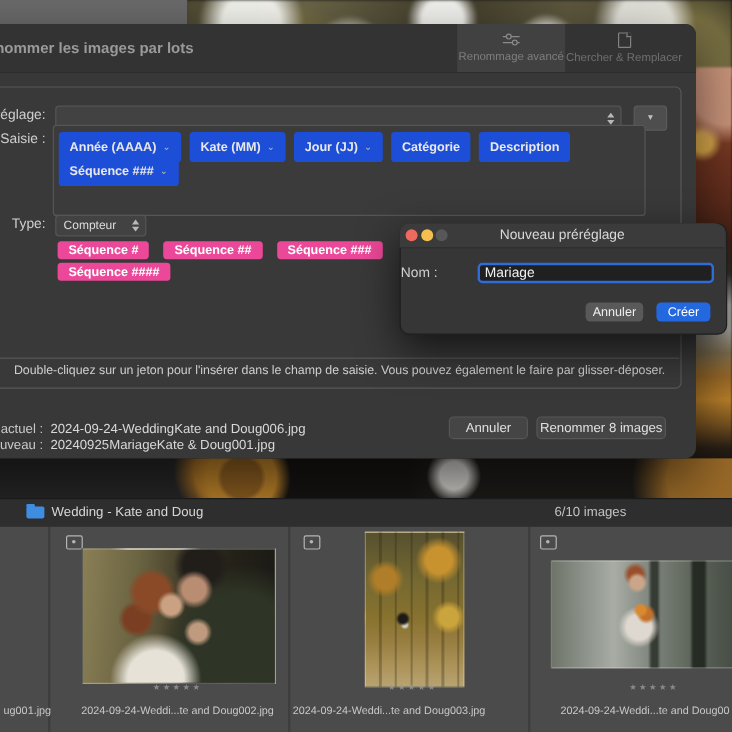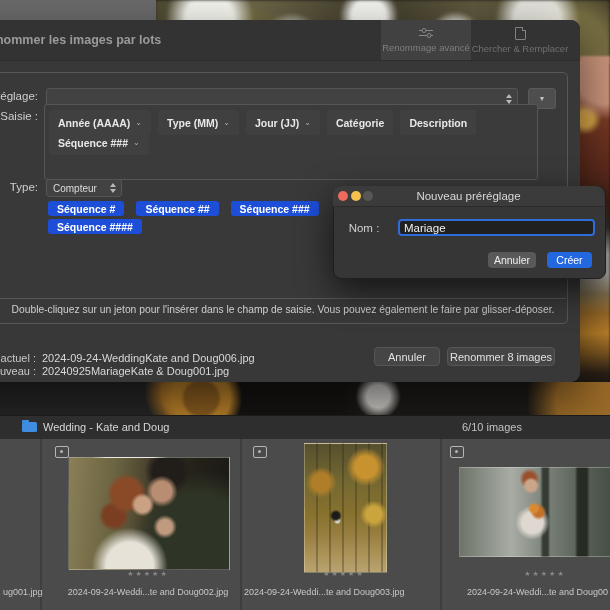--- a/index.html
+++ b/index.html
@@ -67,44 +67,44 @@
     display:flex;flex-direction:column;gap:2px}
   .stepper i{display:block;width:0;height:0;border-left:3px solid transparent;
     border-right:3px solid transparent}
   .stepper .up{border-bottom:4px solid #b8b8b8}
   .stepper .dn{border-top:4px solid #b8b8b8}
   .menu-btn{left:528px;top:88px;width:26px;height:19px;background:#4e4e4e;
     border:1px solid #5a5a5a;border-radius:3px;z-index:2;display:flex;
     align-items:center;justify-content:center;color:#c0c0c0;font-size:7px}
   .token-row{display:flex;gap:7px;z-index:3}
   .token{display:inline-flex;align-items:center;gap:5px;height:25px;padding:0 9px;
-    background:#404040;border-radius:3px;color:#e8e8e8;font-size:10.5px;font-weight:700;
+    background:#1d4ed8;border-radius:3px;color:#e8e8e8;font-size:10.5px;font-weight:700;
     white-space:nowrap}
   .token .chev{color:#b0b0b0;font-size:8px;font-weight:400}
-  .token.blue{background:#1d4ed8;color:#ffffff;height:15px}
+  .token.blue{background:#ec4899;color:#ffffff;height:15px}
   .saisie-box{left:44px;top:104px;width:492px;height:74px;background:#3b3b3b;
     border:1px solid #565656;border-radius:3px;z-index:2}
   .help-border{left:-56px;top:298px;width:622px;height:1px;background:#585858;z-index:2}
   .help-text{left:0;top:298px;width:566px;height:24px;line-height:24px;text-align:center;
     color:#cfcfcf;font-size:10.3px;z-index:2;white-space:nowrap}
   .prev-label{color:#c9c9c9;font-size:11px;text-align:right;z-index:2}
   .prev-value{color:#d8d8d8;font-size:11px;z-index:2;white-space:nowrap}
   .win-btn{background:#454545;border:1px solid #565656;border-radius:4px;color:#e0e0e0;
     font-size:11px;display:flex;align-items:center;justify-content:center;z-index:2;
     white-space:nowrap}
   
   .dlg{left:333px;top:186px;width:271px;height:91px;background:#363636;
     border:1px solid #1f1f1f;border-radius:8px;
     box-shadow:0 12px 35px rgba(0,0,0,.65);z-index:5}
   .dlg-titlebar{left:333px;top:186px;width:271px;height:20px;background:#3b3b3b;
     border-bottom:1px solid #2a2a2a;border-radius:8px 8px 0 0;z-index:6}
   .dlg-title{left:333px;top:190px;width:271px;text-align:center;color:#d8d8d8;
     font-size:11.5px;font-weight:400;z-index:7}
   .light{width:10px;height:10px;border-radius:50%;top:191px;z-index:7}
-  .dlg-label{color:#d0d0d0;font-size:11.5px;text-align:center;z-index:7}
+  .dlg-label{color:#d0d0d0;font-size:11.5px;text-align:left;z-index:7}
   .dlg-input{left:398px;top:219px;width:185px;height:13px;background:#202020;
     border:2px solid #2f6bd9;border-radius:4px;color:#f0f0f0;font-size:11.5px;
     padding:0 4px;z-index:7;font-family:"Liberation Sans",sans-serif;outline:none}
   .dlg-btn{height:16px;border-radius:4px;font-size:10.5px;display:flex;align-items:center;
     justify-content:center;z-index:7;color:#eeeeee}
   
   .browser-header{left:0;top:415px;width:610px;height:24px;background:#2e2e2e;
     border-top:1px solid #1a1a1a;z-index:1}
   .folder-icon{left:22px;top:422px;width:15px;height:10px;background:#3f8de0;
     border-radius:1.5px;z-index:2}
@@ -194,21 +194,21 @@
 </div>
 
 <div class="abs form-label" style="left:-62px;top:110px;width:100px">Saisie :</div>
 <div class="abs saisie-box"></div>
 <div class="abs token-row" style="left:49px;top:110px">
   <span class="token">
       <span>Année (AAAA)</span>
       <span class="chev">⌄</span>
     </span>
   <span class="token">
-      <span>Type (MM)</span>
+      <span>Kate (MM)</span>
       <span class="chev">⌄</span>
     </span>
   <span class="token">
       <span>Jour (JJ)</span>
       <span class="chev">⌄</span>
     </span>
   <span class="token">
       <span>Catégorie</span>
     </span>
   <span class="token">

